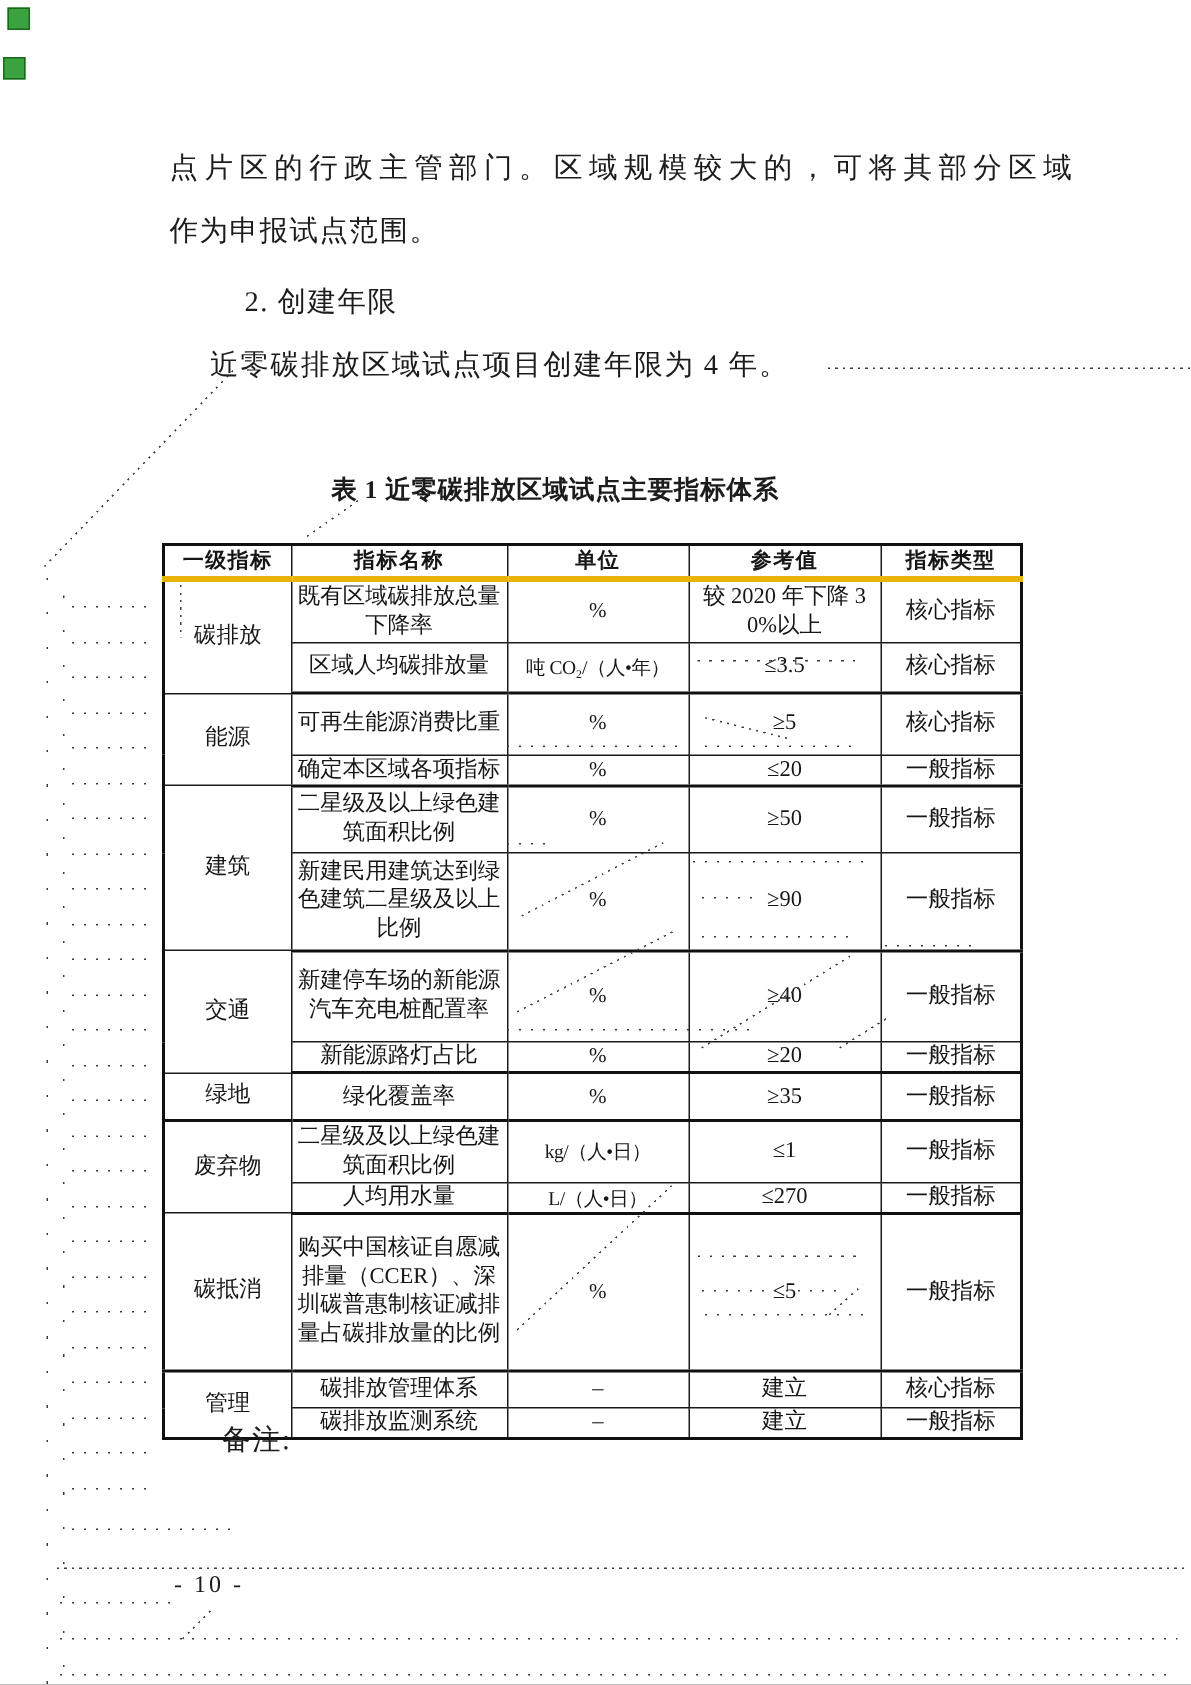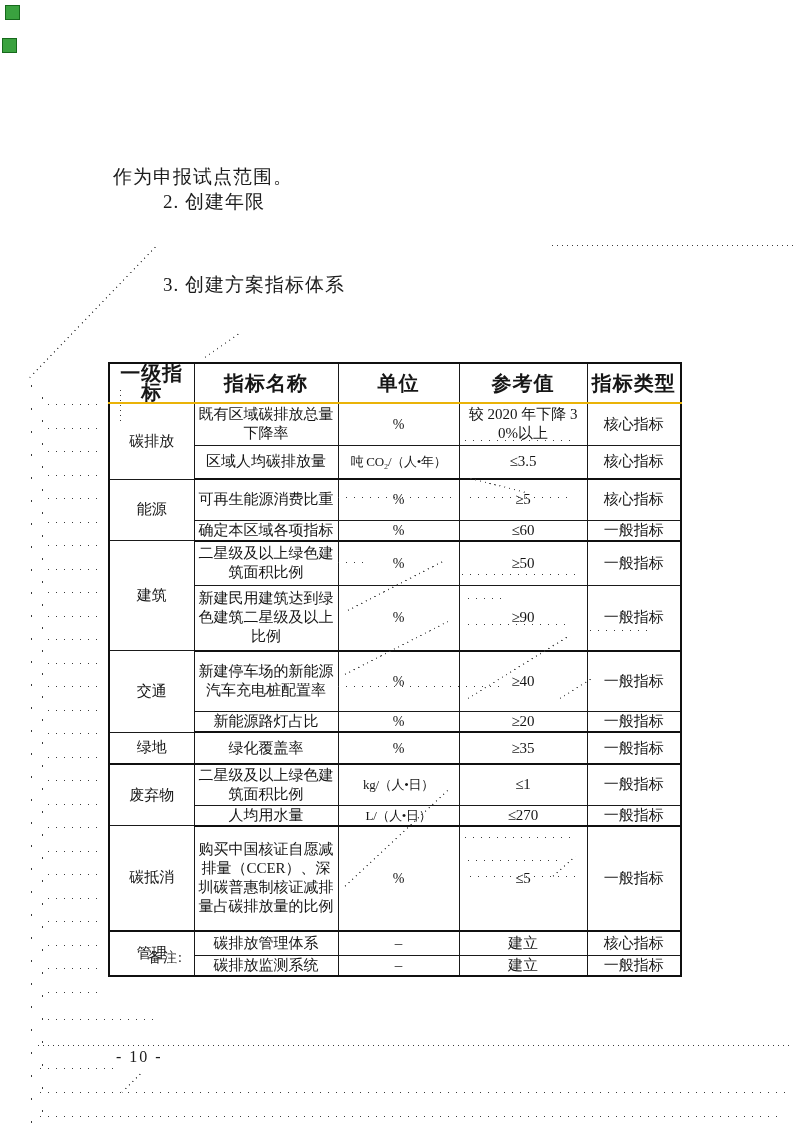--- a/index.html
+++ b/index.html
@@ -26,38 +26,40 @@
 
   
   table.ind {
     position:absolute; left:108px; top:362px; width:572px;
     border-collapse:collapse; table-layout:fixed;
     text-align:center; font-size:15px; line-height:19px; color:#161616;
   }
   .ind th,.ind td { border:1px solid #1a1a1a; padding:0 2px; vertical-align:middle;
     overflow:hidden; word-break:break-all; }
   .ind { border:2.5px solid #101010; }
-  .ind thead th { border-bottom:2px solid #eab308; font-size:20px; font-weight:bold; letter-spacing:1px; }
+  .ind thead th { border-bottom:4px solid #eab308; font-size:14px; font-weight:bold; letter-spacing:1px; }
   .ind tr.gend td { border-bottom:2px solid #101010; }
   .unit { font-size:14px; }
   .tight { font-size:13px; letter-spacing:-0.3px; }
   .title { font-weight:bold; font-size:17px; letter-spacing:0.5px; text-align:center; }
 </style>
 </head>
 <body>
 
 <div class="page">
 
   <div class="gs" style="left:5px;top:5px;"></div>
   <div class="gs" style="left:2px;top:38px;"></div>
 
-  <div class="t body-line" style="left:113px;top:166px;letter-spacing:1px;">作为申报试点范围。</div>
+  <div class="t body-line" style="left:113px;top:102px;letter-spacing:4.3px;">点片区的行政主管部门。区域规模较大的，可将其部分区域</div>
+  <div class="t body-line" style="left:113px;top:144px;letter-spacing:1px;">作为申报试点范围。</div>
   <div class="t body-line" style="left:163px;top:191px;letter-spacing:1px;">2. 创建年限</div>
-  <div class="t body-line" style="left:163px;top:274px;letter-spacing:1px;">3. 创建方案指标体系</div>
-
+  <div class="t body-line" style="left:140px;top:233px;letter-spacing:1.2px;">近零碳排放区域试点项目创建年限为 4 年。</div>
+
+  <div class="t title" style="left:60px;top:317px;width:620px;">表 1 近零碳排放区域试点主要指标体系</div>
 
   <table class="ind">
     <colgroup>
       <col style="width:85px">
         <col style="width:144px">
         <col style="width:121px">
         <col style="width:128px">
         <col style="width:94px">
     </colgroup>
     <thead>
@@ -86,21 +88,21 @@
       <tr style="height:41px">
         <td rowspan="2">能源</td>
         <td>可再生能源消费比重</td>
         <td class="unit">%</td>
         <td>≥5</td>
         <td>核心指标</td>
       </tr>
       <tr style="height:19px" class="gend">
         <td>确定本区域各项指标</td>
         <td class="unit">%</td>
-        <td>≤60</td>
+        <td>≤20</td>
         <td>一般指标</td>
       </tr>
       <tr style="height:45px">
         <td rowspan="2">建筑</td>
         <td>二星级及以上绿色建筑面积比例</td>
         <td class="unit">%</td>
         <td>≥50</td>
         <td>一般指标</td>
       </tr>
       <tr style="height:65px" class="gend">
@@ -158,21 +160,21 @@
       </tr>
       <tr style="height:20px">
         <td>碳排放监测系统</td>
         <td>–</td>
         <td>建立</td>
         <td>一般指标</td>
       </tr>
     </tbody>
   </table>
 
-  <div class="t" style="left:148px;top:950px;font-size:14px;letter-spacing:1px;">备注:</div>
+  <div class="t" style="left:148px;top:950px;font-size:19px;letter-spacing:1px;">备注:</div>
 
   <div class="t" style="left:116px;top:1048px;font-size:16px;letter-spacing:2px;">- 10 -</div>
 
   <div class="dh" style="left:552px;top:245px;width:242px;"></div>
   <div class="dd" style="left:30px;top:377px;width:183px;transform:rotate(-46.1deg);"></div>
   <div class="dd" style="left:205px;top:357px;width:43px;transform:rotate(-35deg);"></div>
 
   <div class="dv" style="left:31px;top:385px;height:738px;"></div>
   <div class="dv" style="left:42px;top:397px;height:726px;"></div>
 

